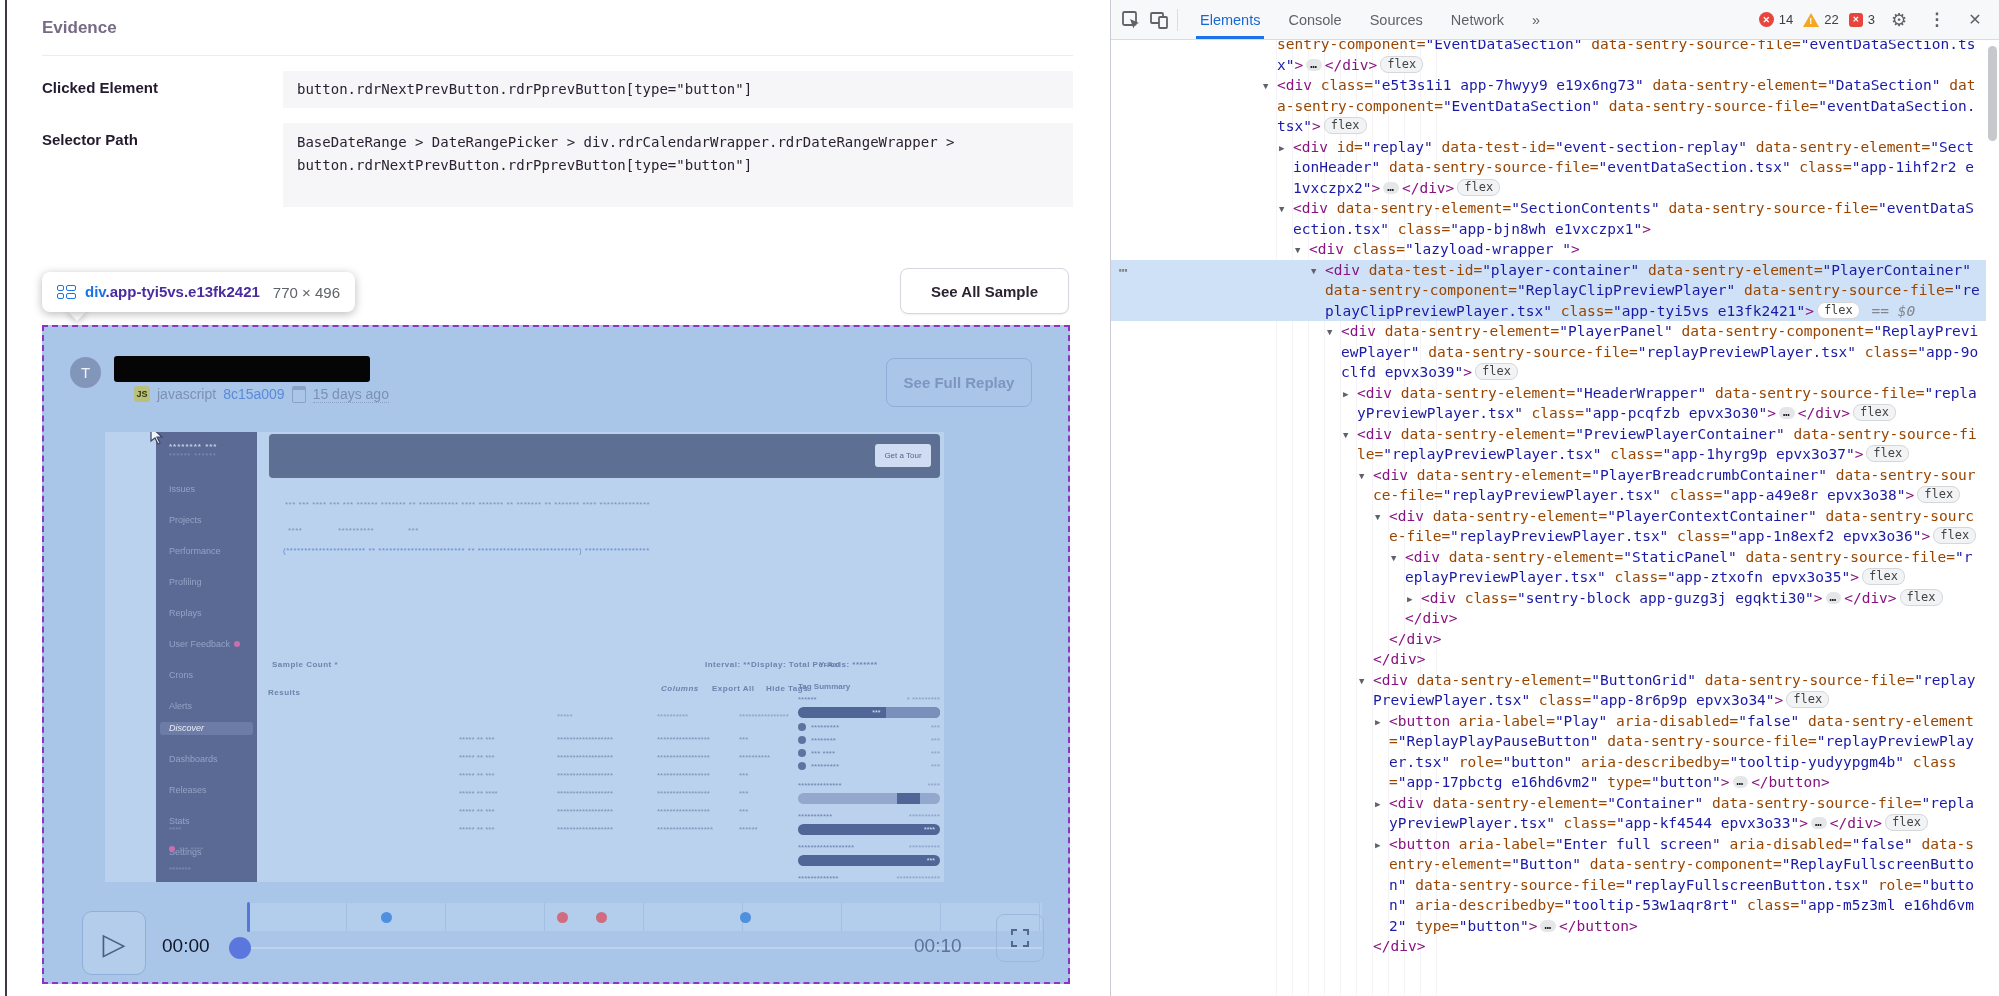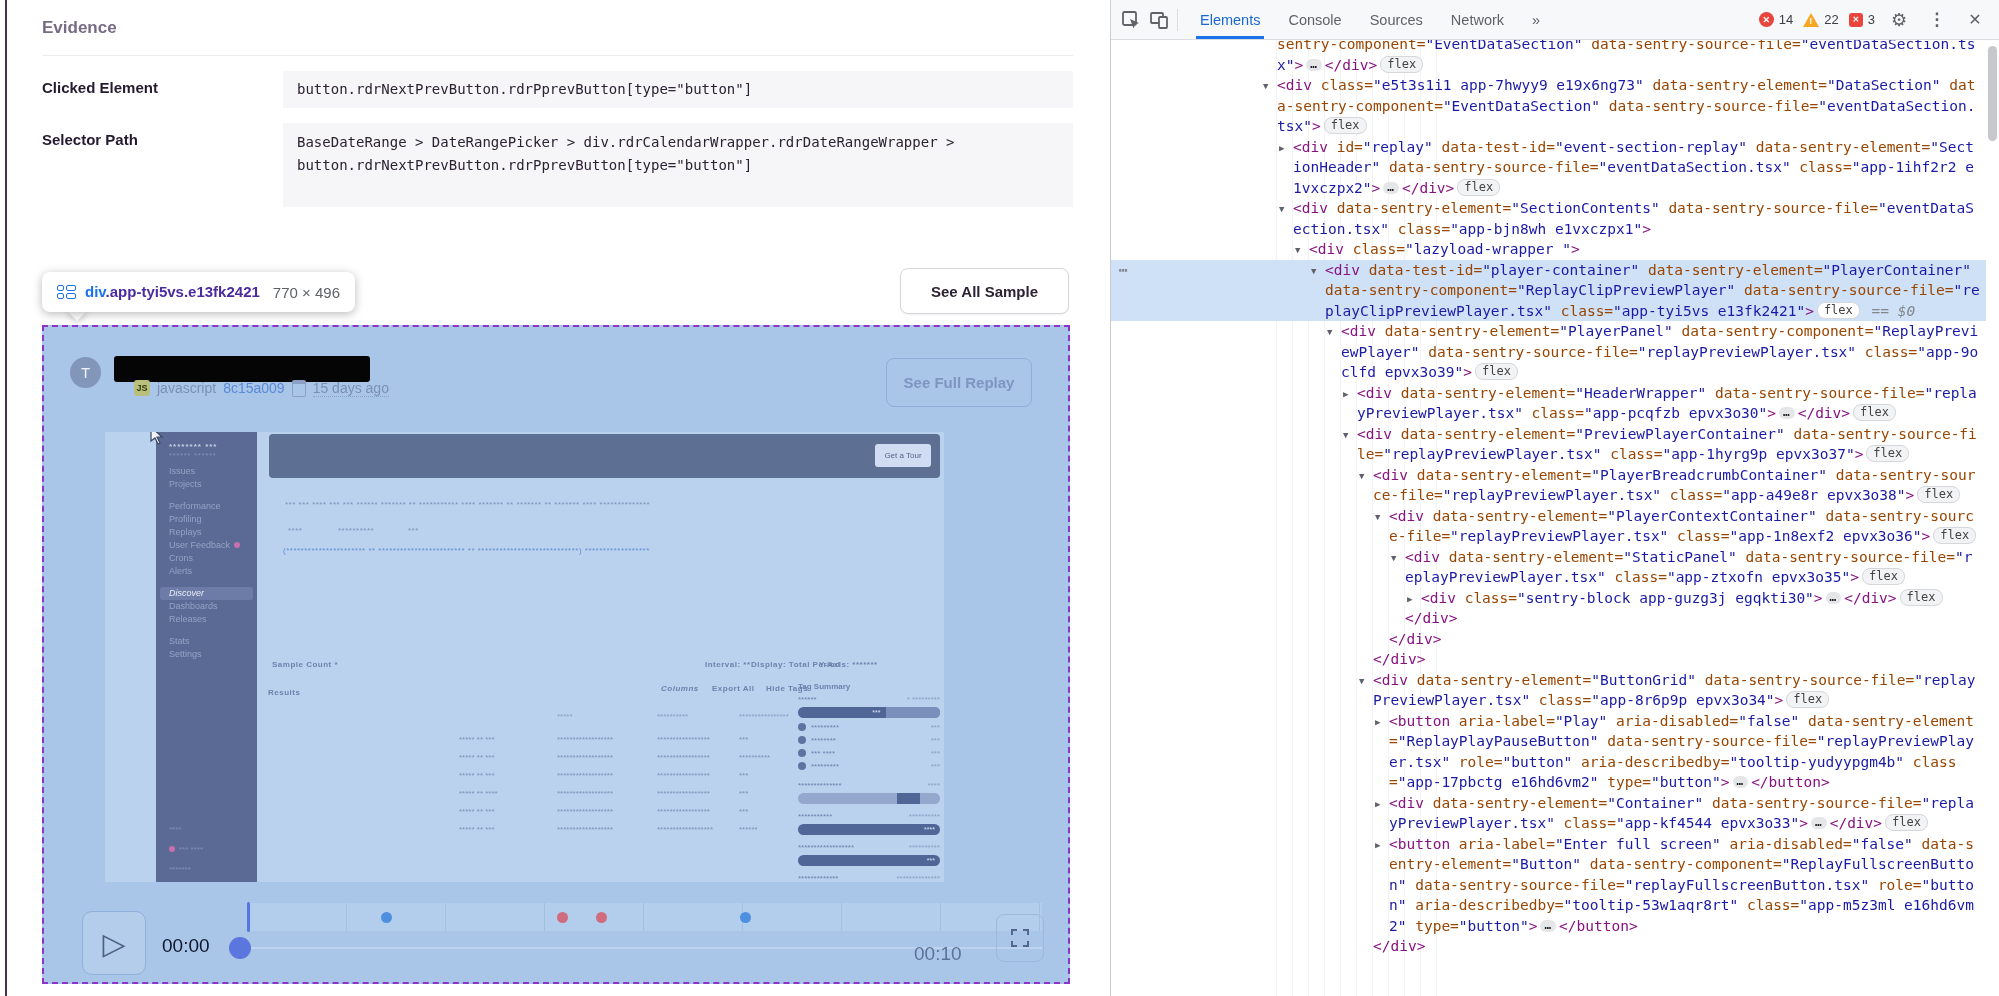--- a/index.html
+++ b/index.html
@@ -26,37 +26,37 @@
   .tt-dim{color:#5f6368;font-size:15px;margin-left:4px;}
   #see-all-btn{left:900px;top:268px;width:167px;height:44px;background:#fff;border:1px solid #d9d4df;
      border-radius:8px;box-shadow:0 1px 2px rgba(0,0,0,.06);font-size:15px;font-weight:700;color:#2b2233;
      display:flex;align-items:center;justify-content:center;}
   
   #player{left:42px;top:325px;width:1028px;height:659px;background:#a9c6e9;
      border:2px dashed #8b35c8;box-sizing:border-box;}
   #avatar{left:26px;top:30px;width:31px;height:31px;border-radius:50%;background:#8296ba;color:#eef3fa;
      font-size:15px;display:flex;align-items:center;justify-content:center;}
   #redact-bar{left:70px;top:29px;width:256px;height:26px;background:#050505;border-radius:3px;}
-  #meta-row{left:90px;top:52px;height:18px;display:flex;align-items:center;gap:7px;font-size:14px;color:#7c90b4;}
+  #meta-row{left:90px;top:58px;height:18px;display:flex;align-items:center;gap:7px;font-size:14px;color:#7c90b4;}
   .js-badge{width:16px;height:16px;border-radius:3px;background:#b9c07c;color:#33380f;font-size:9px;font-weight:700;
      display:flex;align-items:center;justify-content:center;}
   .replay-link{color:#5b8ad6;}
   .cal-icon{width:12px;height:12px;border:1.4px solid #8aa0c4;border-radius:2px;border-top-width:4px;display:inline-block;}
   .dotted-underline{border-bottom:1px dotted #8aa0c4;}
   #see-full-btn{left:842px;top:31px;width:144px;height:47px;border:1.5px solid #91aed6;border-radius:8px;
      color:#7e95bf;font-size:15px;font-weight:700;display:flex;align-items:center;justify-content:center;}
   
   #mini-app{left:61px;top:105px;width:839px;height:450px;background:#bad2ee;overflow:hidden;}
   #mini-cursor{left:44px;top:-6px;z-index:4;}
   #mini-sidebar{position:absolute;left:51px;top:0;width:101px;height:450px;background:#5a6a94;
      font-size:9px;color:#93a3c6;box-sizing:border-box;padding-top:8px;}
   .sb-org{padding:2px 0 0 13px;color:#c6d0e6;font-weight:700;letter-spacing:1px;font-size:8px;}
   .sb-org-sub{padding:1px 0 6px 13px;color:#8291b8;font-size:7px;letter-spacing:1px;}
   .sb-group{margin-bottom:9px;}
-  .sb-item{height:13px;line-height:13px;padding-left:13px;position:relative;white-space:nowrap;}
+  .sb-item{height:13px;line-height:13px;padding-left:13px;position:relative;white-space:nowrap;margin-top:18px;}
   .sb-item.active{background:#6d7ca6;color:#e6ecf7;border-radius:3px;margin:0 4px;padding-left:9px;font-style:italic;}
   .sb-dot{display:inline-block;width:6px;height:6px;border-radius:50%;background:#c86fae;margin-left:4px;}
   .sb-footer{position:absolute;left:13px;font-size:8px;color:#7f8fb6;}
   #mini-header{position:absolute;left:164px;top:2px;width:671px;height:44px;border-radius:4px;background:#5d7094;}
   #tour-btn{position:absolute;right:9px;top:10px;width:56px;height:23px;background:#cfdcf1;border-radius:3px;
      font-size:8px;color:#54658c;display:flex;align-items:center;justify-content:center;}
   .mini-text{position:absolute;font-size:8px;color:#7d92b8;letter-spacing:.5px;white-space:nowrap;}
   .mini-blue{color:#638cd6;}
   .mini-label{color:#6d83ad;font-weight:700;}
   
@@ -68,21 +68,21 @@
   .tp-bar{height:11px;border-radius:6px;background:#93a8cc;position:relative;overflow:hidden;margin:1px 0 3px 0;}
   .tp-bar .seg{position:absolute;top:0;bottom:0;background:#4f6697;}
   .tp-bar.dark{background:#4f6697;}
   .tp-bar .bar-txt{position:absolute;right:5px;top:0;color:#d7e1f2;font-size:7px;line-height:11px;}
   .tp-icon{display:inline-block;width:8px;height:8px;border-radius:50%;background:#5e74a0;margin-right:5px;vertical-align:-1px;}
   .tp-val{position:absolute;right:0;top:0;color:#8ba0c4;}
   
   #play-btn{left:38px;top:584px;width:62px;height:62px;border:1.5px solid #8fb0d8;border-radius:10px;background:#b4cdeb;
      display:flex;align-items:center;justify-content:center;color:#4d5f85;font-size:30px;}
   #cur-time{left:118px;top:608px;font-size:19px;color:#0f172a;}
-  #dur-time{left:870px;top:608px;font-size:19px;color:#5d7298;margin-top:8px;}
+  #dur-time{left:870px;top:608px;font-size:19px;color:#5d7298;}
   #timeline-strip{left:204px;top:576px;width:794px;height:28px;background:#b3cdec;
      background-image:repeating-linear-gradient(90deg,transparent 0 98px,#a3c0e4 98px 99px);}
   #cursor-tick{left:203px;top:575px;width:3px;height:30px;background:#5577d9;border-radius:2px;}
   .tl-marker{position:absolute;width:11px;height:11px;border-radius:50%;top:9px;}
   #scrub-line{left:204px;top:620px;width:794px;height:2px;background:#bed3ee;}
   #scrub-dot{left:185px;top:610px;width:22px;height:22px;border-radius:50%;background:#5b77dd;}
   #fs-btn{left:952px;top:587px;width:46px;height:46px;border:1.5px solid #9db8dc;border-radius:8px;
      display:flex;align-items:center;justify-content:center;}
   
   #devtools{left:1110px;top:0;width:889px;height:996px;background:#fff;border-left:1px solid #c9ccd1;box-sizing:border-box;}

